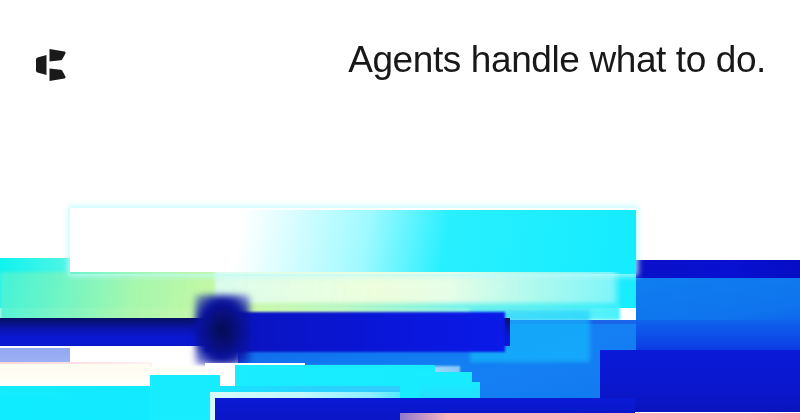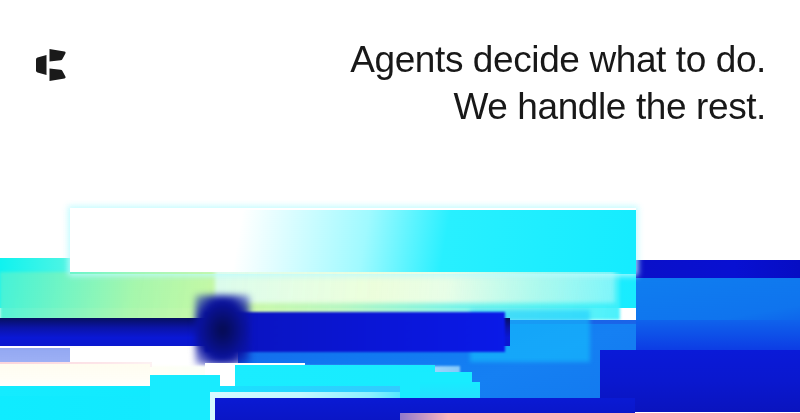--- a/index.html
+++ b/index.html
@@ -277,22 +277,21 @@
       <svg width="42" height="44" viewBox="0 0 42 44">
         <g fill="#1a1a1a">
           <path d="M4.5 14.5 L13.5 12.0 L13.5 32.0 L4.5 29.5 Q3.0 29.0 3.0 27.6 L3.0 16.4 Q3.0 15.0 4.5 14.5 Z"></path>
           <path d="M16.5 6.0 L31.5 8.6 Q33.2 8.9 32.4 10.4 L29.3 16.2 Q28.8 17.2 27.6 17.3 L16.5 18.4 Z"></path>
           <path d="M16.5 25.6 L27.6 26.7 Q28.8 26.8 29.3 27.8 L32.4 33.6 Q33.2 35.1 31.5 35.4 L16.5 38.0 Z"></path>
         </g>
       </svg>
     </div>
 
     <div class="headline">
-      <span class="ln">Agents decide what to do.</span>
-      <span class="ln">We handle the rest.</span>
+      <span class="ln">Agents handle what to do.</span>
     </div>
 
   </div>
 
   <div class="art">
     <div class="lyr a-base"></div>
     <div class="lyr a-cyanband"></div>
     <div class="lyr a-green"></div>
     <div class="lyr a-green-hi"></div>
     <div class="lyr a-rnavy"></div>

